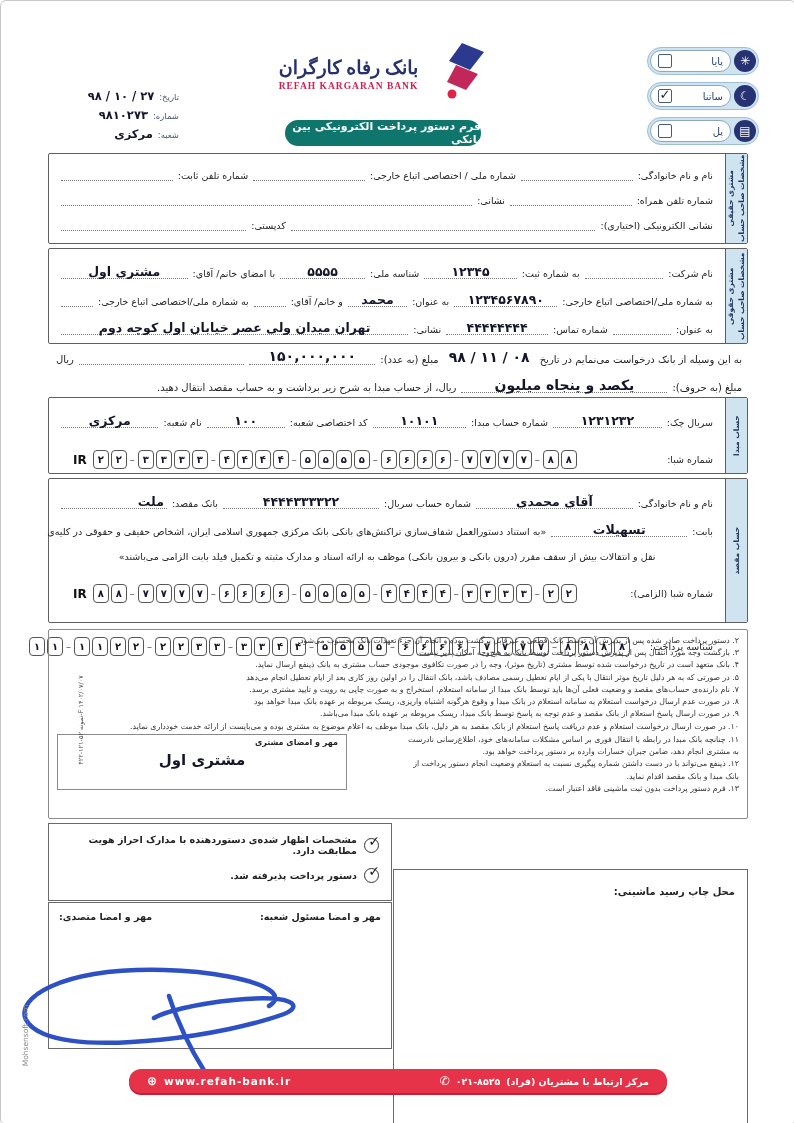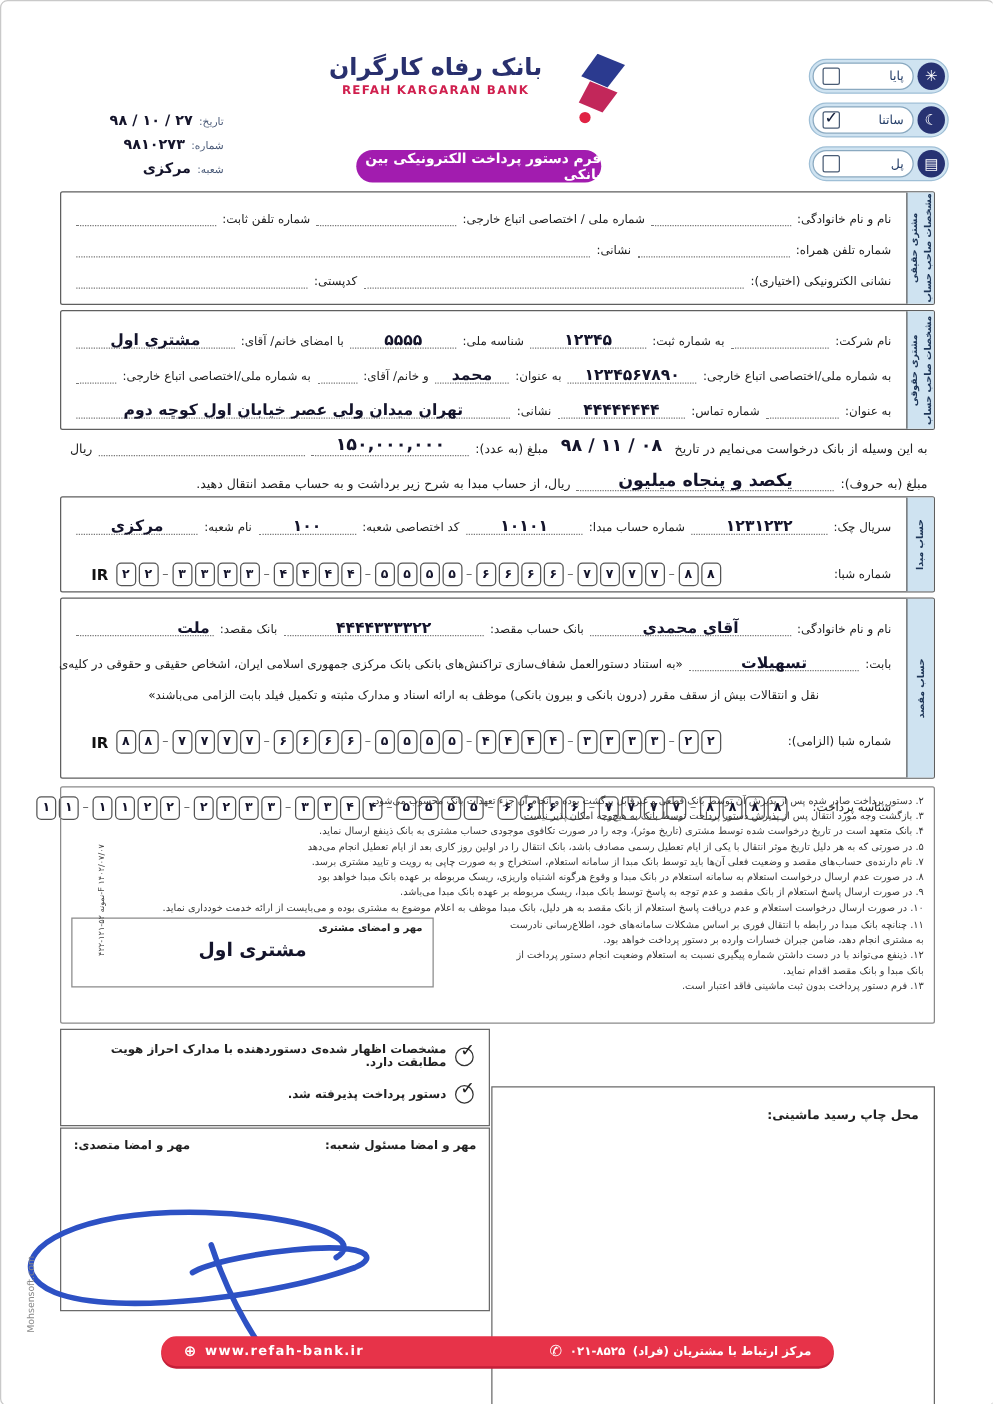--- a/index.html
+++ b/index.html
@@ -10,25 +10,25 @@
   .pill{direction:rtl;display:flex;align-items:center;width:112px;height:28px;border-radius:15px;
         background:#cfe3f1;border:1px solid #9fbfd6;padding:2px;box-sizing:border-box;}
   .pill .disc{width:22px;height:22px;border-radius:50%;background:#273272;color:#fff;display:flex;
         align-items:center;justify-content:center;font-size:12px;flex:0 0 22px;margin-left:3px;}
   .pill .inner{flex:1;background:#fff;border:1px solid #8aa9c0;border-radius:11px;height:20px;
         display:flex;direction:rtl;align-items:center;justify-content:space-between;padding:0 7px;}
   .pill .plabel{font-size:10px;font-weight:normal;color:#27406a;text-align:center;}
   .cbx{width:12px;height:12px;border:1.3px solid #4a5c75;border-radius:2px;background:#fff;
         font-size:13px;line-height:9px;font-weight:bold;color:#16213d;text-align:center;overflow:visible;}
   .logo-wrap{position:absolute;top:42px;left:268px;width:225px;display:flex;direction:rtl;
-        justify-content:center;gap:24px;}
+        align-items:center;justify-content:center;gap:24px;font-family:Liberation Serif, serif;}
   .logo-text{text-align:center;}
   .logo-fa{font-size:19px;font-weight:bold;color:#29306e;white-space:nowrap;}
   .logo-en{font-size:9.5px;font-weight:bold;color:#d01f4e;letter-spacing:1px;white-space:nowrap;margin-top:2px;}
-  .title-pill{position:absolute;top:119px;left:284px;width:196px;height:26px;background:#a21caf;
+  .title-pill{position:absolute;top:119px;left:284px;width:196px;height:26px;background:#0f766e;
         border-radius:14px;color:#fff;display:flex;align-items:center;justify-content:center;
         font-size:11px;font-weight:bold;direction:rtl;}
   .meta{position:absolute;top:88px;left:56px;width:122px;direction:rtl;}
   .meta .mrow{display:flex;direction:rtl;align-items:baseline;gap:5px;margin-bottom:5px;}
   .meta .mlabel{font-size:8.5px;color:#4a5a78;white-space:nowrap;}
   .meta .mval{font-size:11.5px;font-weight:bold;color:#14142b;}
   .ltr{direction:ltr;unicode-bidi:isolate;}
   
   .sect{position:absolute;left:47px;width:700px;border:1px solid #5f5f5f;border-radius:2px;
         background:#fff;box-sizing:border-box;}
@@ -311,21 +311,21 @@
 
   <div class="sect" style="top:477px;height:145px;">
     <div class="sidebar">
       <div class="vtext">حساب مقصد</div>
     </div>
     <div class="content">
       <div>
           <div class="frow">
             <span class="lbl">نام و نام خانوادگی:</span>
             <span class="slot" style="flex-grow: 2;">آقای محمدی</span>
-            <span class="lbl">بانک حساب مقصد:</span>
+            <span class="lbl">شماره حساب سریال:</span>
             <span class="slot" style="flex-grow: 2;">۴۴۴۴۳۳۳۳۲۲</span>
             <span class="lbl">بانک مقصد:</span>
             <span class="slot" style="flex-grow: 2; text-align: right;">ملت</span>
           </div>
           <div class="frow">
             <span class="lbl">بابت:</span>
             <span class="slot" style="min-width: 130px; flex-grow: 0;">تسهیلات</span>
             <span class="txt">«به استناد دستورالعمل شفاف‌سازی تراکنش‌های بانکی بانک مرکزی جمهوری اسلامی ایران، اشخاص حقیقی و حقوقی در کلیه‌ی</span>
           </div>
           <div class="frow">

